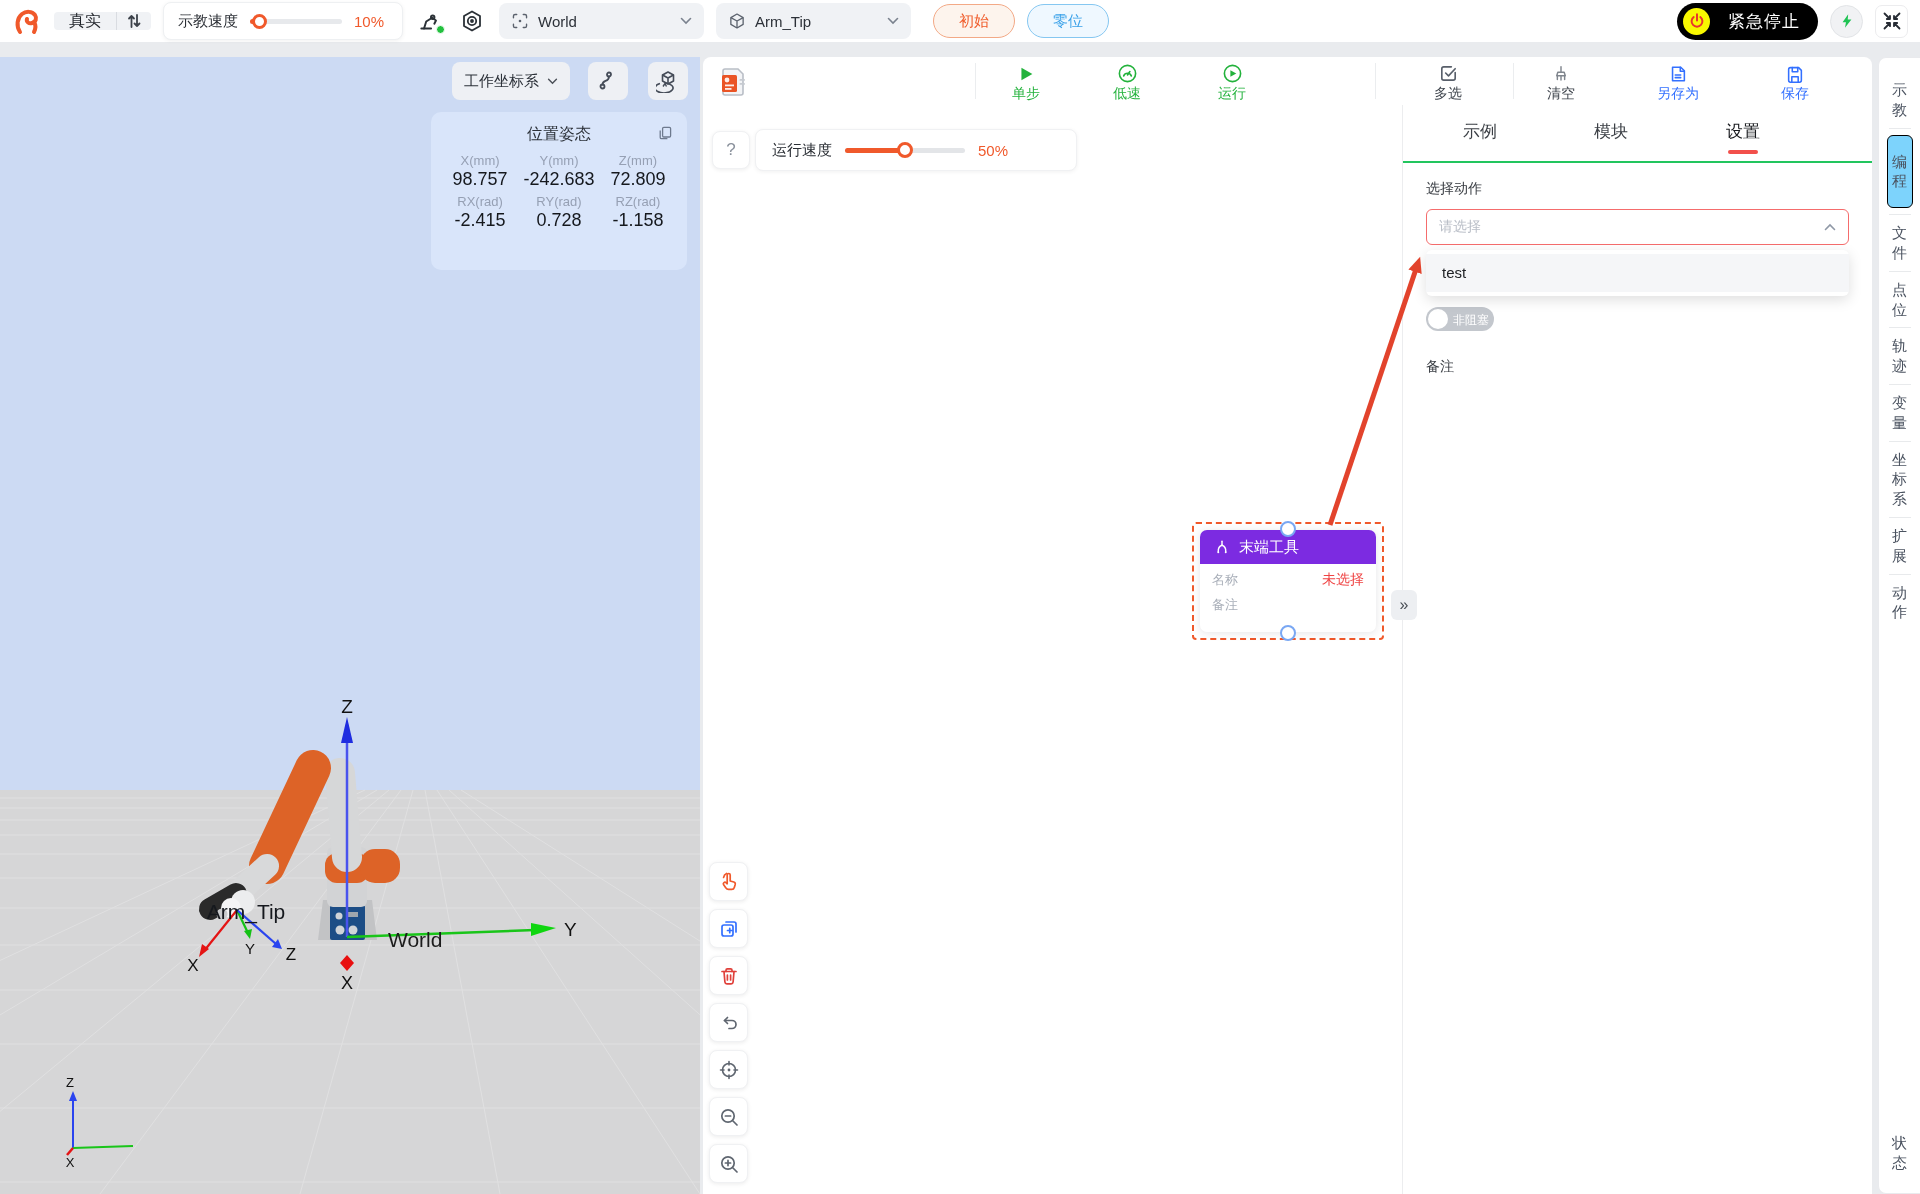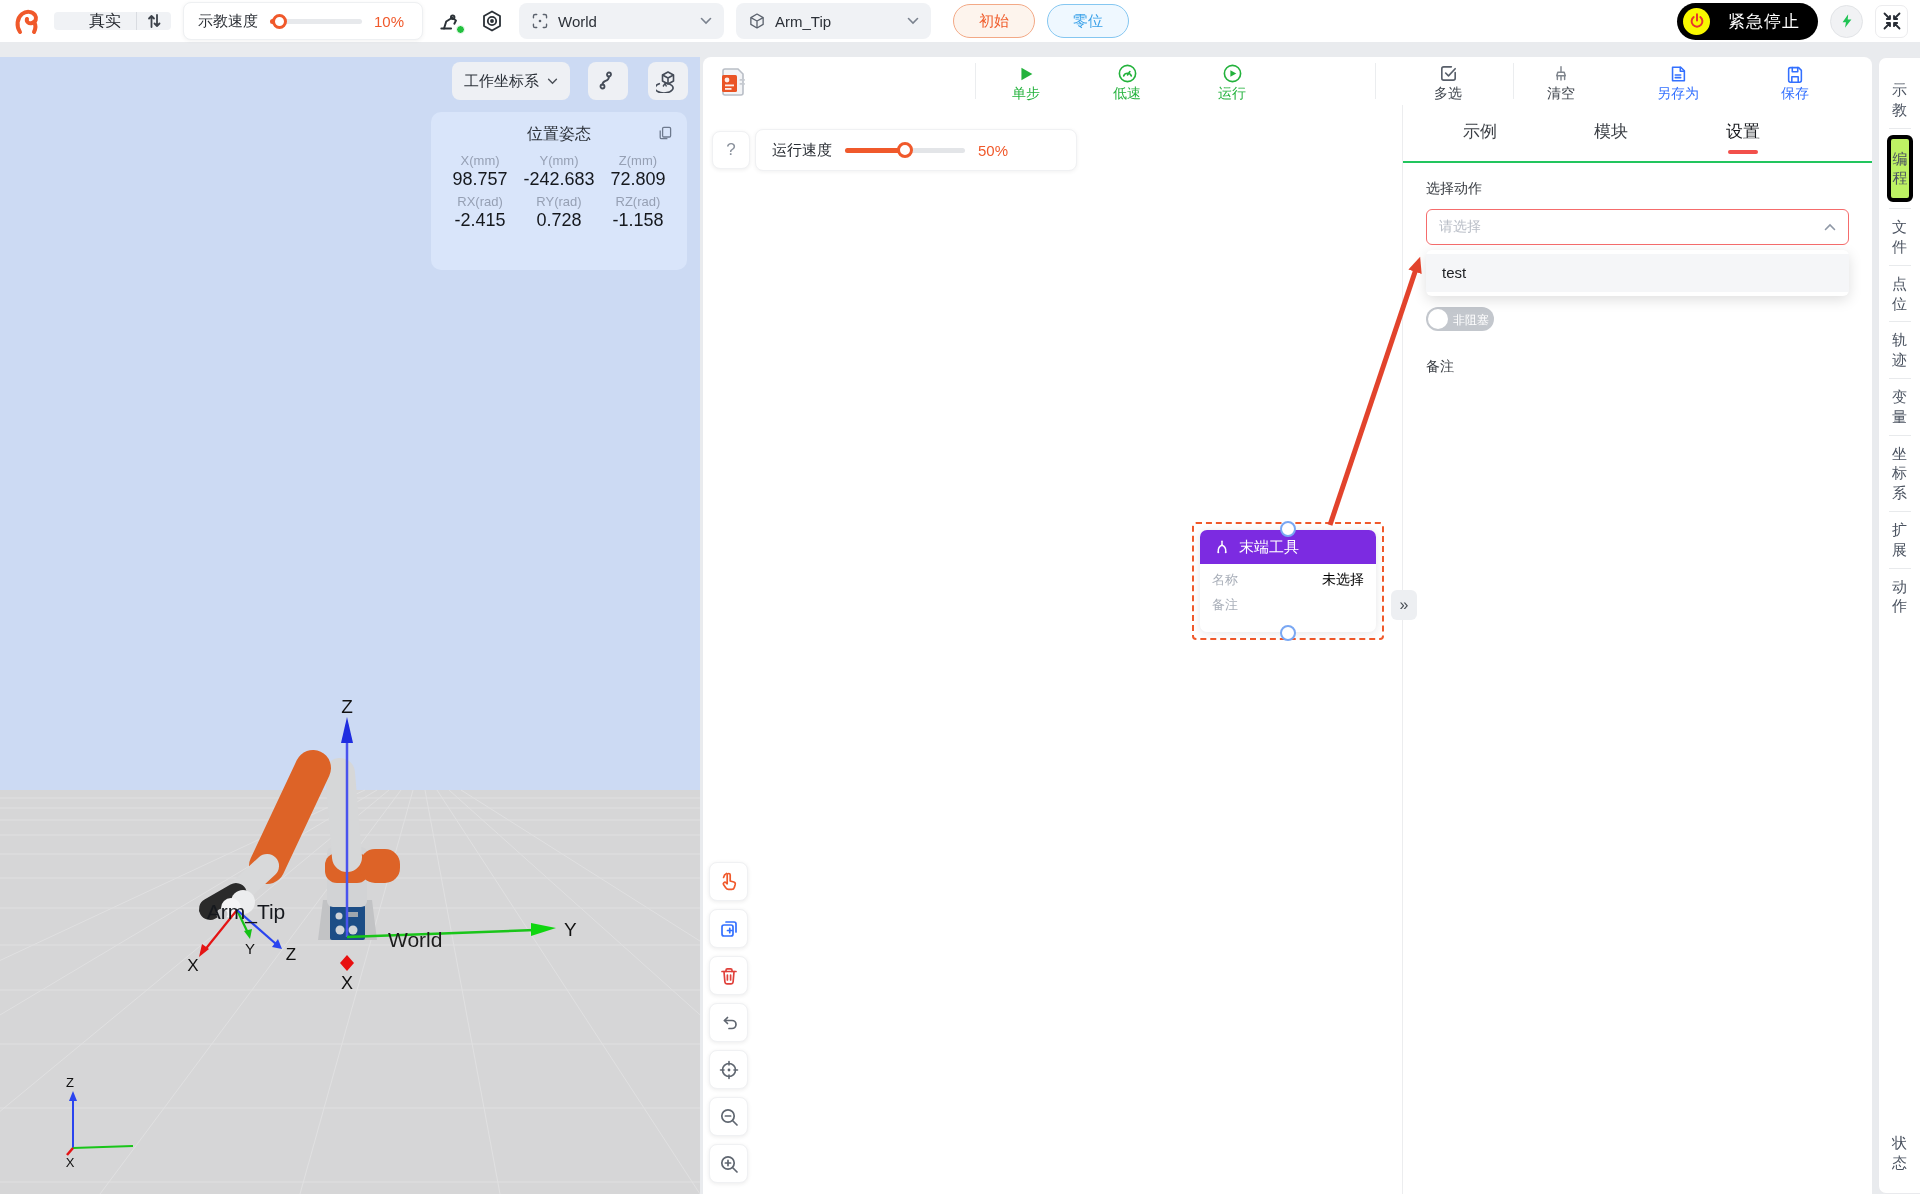--- a/index.html
+++ b/index.html
@@ -4,21 +4,21 @@
 <style>
   * { box-sizing: border-box; margin: 0; padding: 0; }
   html,body { width:1920px; height:1194px; overflow:hidden; }
   body { font-family:"Liberation Sans","DejaVu Sans",sans-serif; background:#e9ebee; color:#23272e; }
   .stage { position:relative; width:1920px; height:1194px; background:#e9ebee; }
 
   
   .topbar { position:absolute; left:0; top:0; width:1920px; height:42px; background:#fff;
             display:flex; align-items:center; padding:0 12px; gap:12px; z-index:20; }
   .logo { width:30px; height:30px; flex:0 0 auto; }
-  .mode-group { display:flex; align-items:center; height:18px; background:#f0f2f5; border-radius:4px;padding-left:20px; }
+  .mode-group { display:flex; align-items:center; height:18px; background:#f0f2f5; border-radius:4px; }
   .mode-label { font-size:16px; color:#1f2329; padding:0 15px; }
   .mode-div { width:1px; height:18px; background:#d9dce1; }
   .swap-btn { width:34px; height:34px; display:flex; align-items:center; justify-content:center; }
   .speed-card { display:flex; align-items:center; height:38px; background:#fff; border:1px solid #eef0f2;
                 box-shadow:0 1px 4px rgba(0,0,0,.06); border-radius:8px; padding:0 14px; gap:12px; }
   .speed-card .lbl { font-size:15px; color:#2a2e34; }
   .track { position:relative; width:92px; height:5px; background:#e7e9ec; border-radius:3px; }
   .track .fill { position:absolute; left:0; top:0; height:5px; background:#f0592b; border-radius:3px; }
   .track .knob { position:absolute; top:-5px; width:15px; height:15px; border-radius:50%;
                  background:#fff; border:3px solid #f0592b; }
@@ -89,21 +89,21 @@
                   font-size:16px; color:#4a4f57; z-index:30; }
 
   
   .node { position:absolute; left:497px; top:425px; width:176px; height:102px; z-index:10; }
   .node-sel { position:absolute; inset:-8px; border:2px dashed #f0592b; border-radius:4px; }
   .node-box { position:absolute; inset:0; background:#fff; border-radius:7px; box-shadow:0 1px 8px rgba(40,40,60,.12); }
   .node-head { height:34px; background:#7c2be1; border-radius:7px 7px 0 0; display:flex; align-items:center;
                padding-left:14px; gap:9px; color:#fff; font-size:15px; }
   .node-row { display:flex; justify-content:space-between; padding:7px 12px 0; }
   .node-row .k { font-size:13px; color:#a8aeb8; }
-  .node-row .v { font-size:14px; color:#000000; }
+  .node-row .v { font-size:14px; color:#ef4444; }
   .conn { position:absolute; left:calc(50% - 8px); width:16px; height:16px; border-radius:50%;
           background:#fff; border:2px solid #79a7f3; }
   .conn-t { top:-9px; } .conn-b { bottom:-9px; }
   .arrow-layer { position:absolute; inset:0; pointer-events:none; z-index:60; }
 
   
   .panel { position:absolute; left:699px; top:48px; right:0; bottom:0; border-left:1px solid #ecedef; }
   .tabs { position:relative; height:58px; border-bottom:2px solid #22c55e; }
   .tab { position:absolute; top:15px; width:80px; text-align:center; font-size:17px; color:#3c4046; }
   .tab-1 { left:37px; } .tab-2 { left:168px; } .tab-3 { left:300px; color:#17191d; }
@@ -123,21 +123,21 @@
   .note-count { position:absolute; right:12px; bottom:5px; font-size:13px; color:#8f959e; }
   .resize-h { position:absolute; right:2px; bottom:2px; }
 
   
   .sidebar { position:absolute; left:1878px; top:57px; width:42px; height:1137px; background:#fff;
              border:1px solid #e9eaed; border-right:none; border-radius:8px 0 0 8px;
              display:flex; flex-direction:column; align-items:center; padding:14px 0 12px; }
   .side-item { width:20px; font-size:15px; line-height:1.32; color:#4b5360; text-align:center;
                word-break:break-all; margin:8px 0; }
   .side-div { width:22px; height:1px; background:#e8eaec; }
-  .side-active { border:4px solid #000000; background:#bef264; border-radius:6px; padding:10px 2px; width:26px; margin:6px 0; }
+  .side-active { border:1px solid #000000; background:#7dd3fc; border-radius:6px; padding:16px 2px; width:26px; margin:6px 0; }
   .side-bottom { margin-top:auto; }
 
   svg { display:block; }
 </style>
 </head>
 <body>
 
 <div class="stage">
 
   <div class="topbar">

